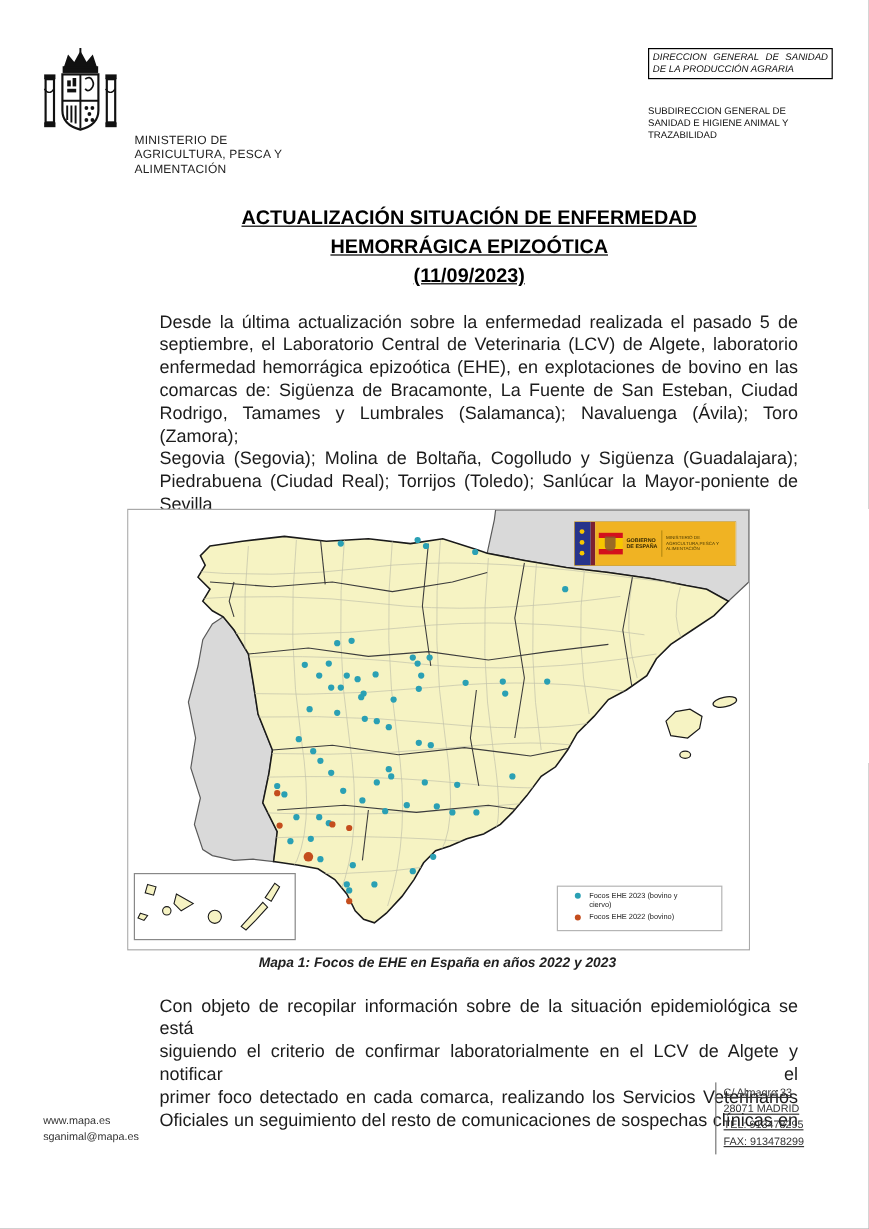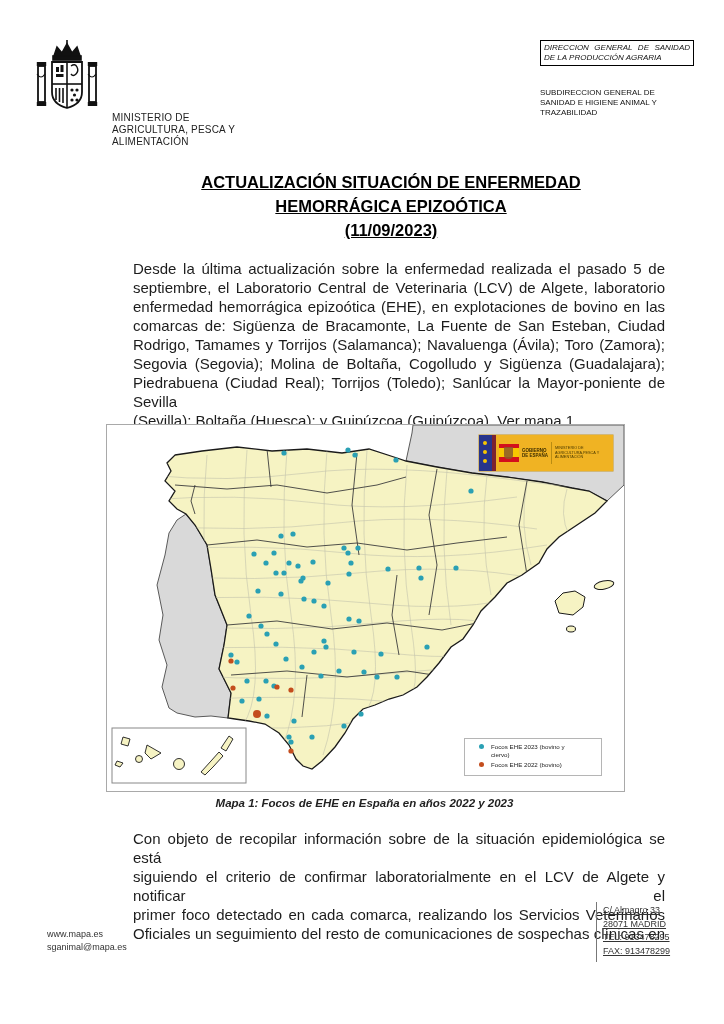--- a/index.html
+++ b/index.html
@@ -53,21 +53,21 @@
     background:#fff; border:1px solid #b5b5b5; font-size:6.2px; line-height:7.5px; color:#222;
     padding:4px 4px 2px 6px; box-sizing:border-box;
   }
   .legend-row { display:flex; gap:7px; margin-bottom:3px; align-items:flex-start; }
   .legend-dot { width:5px; height:5px; border-radius:50%; margin-top:1px; margin-left:8px; flex:0 0 auto; }
   .legend-label { width:92px; }
 
   .map-caption { left:106px; top:797px; width:517px; text-align:center; font-size:11.5px; font-style:italic; font-weight:bold; color:#222; }
 
   
-  .footer-left { left:36px; top:928px; font-size:9px; line-height:13px; color:#333;margin-left:11px; }
+  .footer-left { left:36px; top:928px; font-size:9px; line-height:13px; color:#333; }
   .footer-divider { left:596px; top:902px; width:1px; height:60px; background:#777; }
   .footer-right { left:603px; top:904px; font-size:9px; line-height:13.5px; color:#333;text-decoration:underline; }
 </style>
 </head>
 <body>
 
 <div class="page">
 
   <svg class="abs crest" viewBox="0 0 62 84">
     <g stroke="#111" fill="none" stroke-width="1.6">
@@ -120,21 +120,21 @@
     <div>ACTUALIZACIÓN SITUACIÓN DE ENFERMEDAD</div>
     <div>HEMORRÁGICA EPIZOÓTICA</div>
     <div>(11/09/2023)</div>
   </div>
 
   <div class="abs para p1">
       <div class="jline">Desde la última actualización sobre la enfermedad realizada el pasado 5 de</div>
       <div class="jline">septiembre, el Laboratorio Central de Veterinaria (LCV) de Algete, laboratorio</div>
       <div class="jline">enfermedad hemorrágica epizoótica (EHE), en explotaciones de bovino en las</div>
       <div class="jline">comarcas de: Sigüenza de Bracamonte, La Fuente de San Esteban, Ciudad</div>
-      <div class="jline">Rodrigo, Tamames y Torrijos (Salamanca); Navaluenga (Ávila); Toro (Zamora);</div>
+      <div class="jline">Rodrigo, Tamames y Lumbrales (Salamanca); Navaluenga (Ávila); Toro (Zamora);</div>
       <div class="jline">Segovia (Segovia); Molina de Boltaña, Cogolludo y Sigüenza (Guadalajara);</div>
       <div class="jline">Piedrabuena (Ciudad Real); Torrijos (Toledo); Sanlúcar la Mayor-poniente de Sevilla</div>
       <div class="jline nolast">(Sevilla); Boltaña (Huesca); y Guipúzcoa (Guipúzcoa). Ver mapa 1.</div>
     </div>
 
   <div class="abs map-box">
     <svg id="map-svg" viewBox="0 0 517 366" width="517" height="366">
       <defs>
         <clipPath id="spainClip">
           <path d="M68,30 L95,26 L130,22 L165,26 L200,24 L235,28 L262,24 L290,33 L299,36

